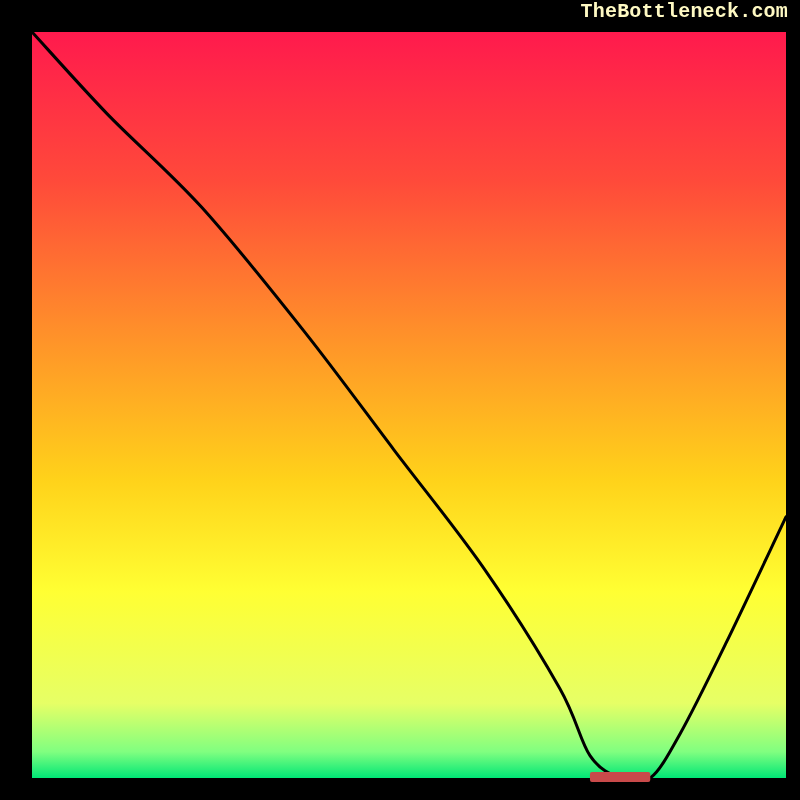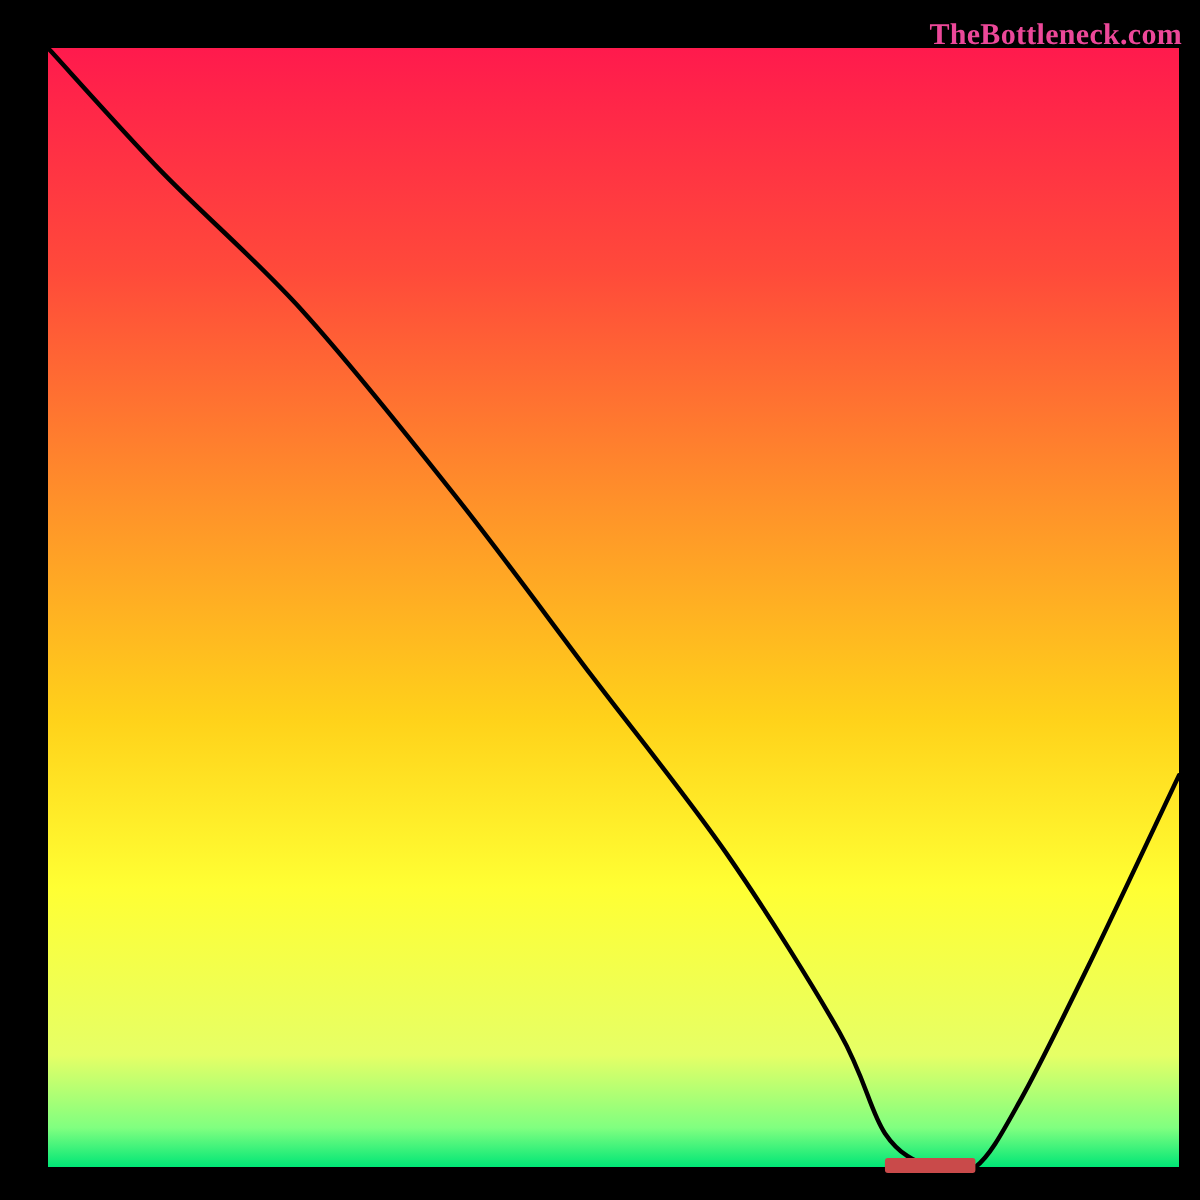--- a/index.html
+++ b/index.html
@@ -10,26 +10,26 @@
     background: #000000;
     overflow: hidden;
   }
   .container {
     position: relative;
     width: 800px;
     height: 800px;
   }
   .watermark {
     position: absolute;
-    top: 12px;
+    top: 0;
     right: 12px;
-    font-family: Liberation Serif, serif;
+    font-family: Liberation Mono, monospace;
     font-size: 20px;
     font-weight: 600;
-    color: #ec4899;
+    color: #fef9c3;
     letter-spacing: 0.2px;
     z-index: 5;
   }
   svg {
     position: absolute;
     top: 0;
     left: 0;
   }
 </style>
 </head>

